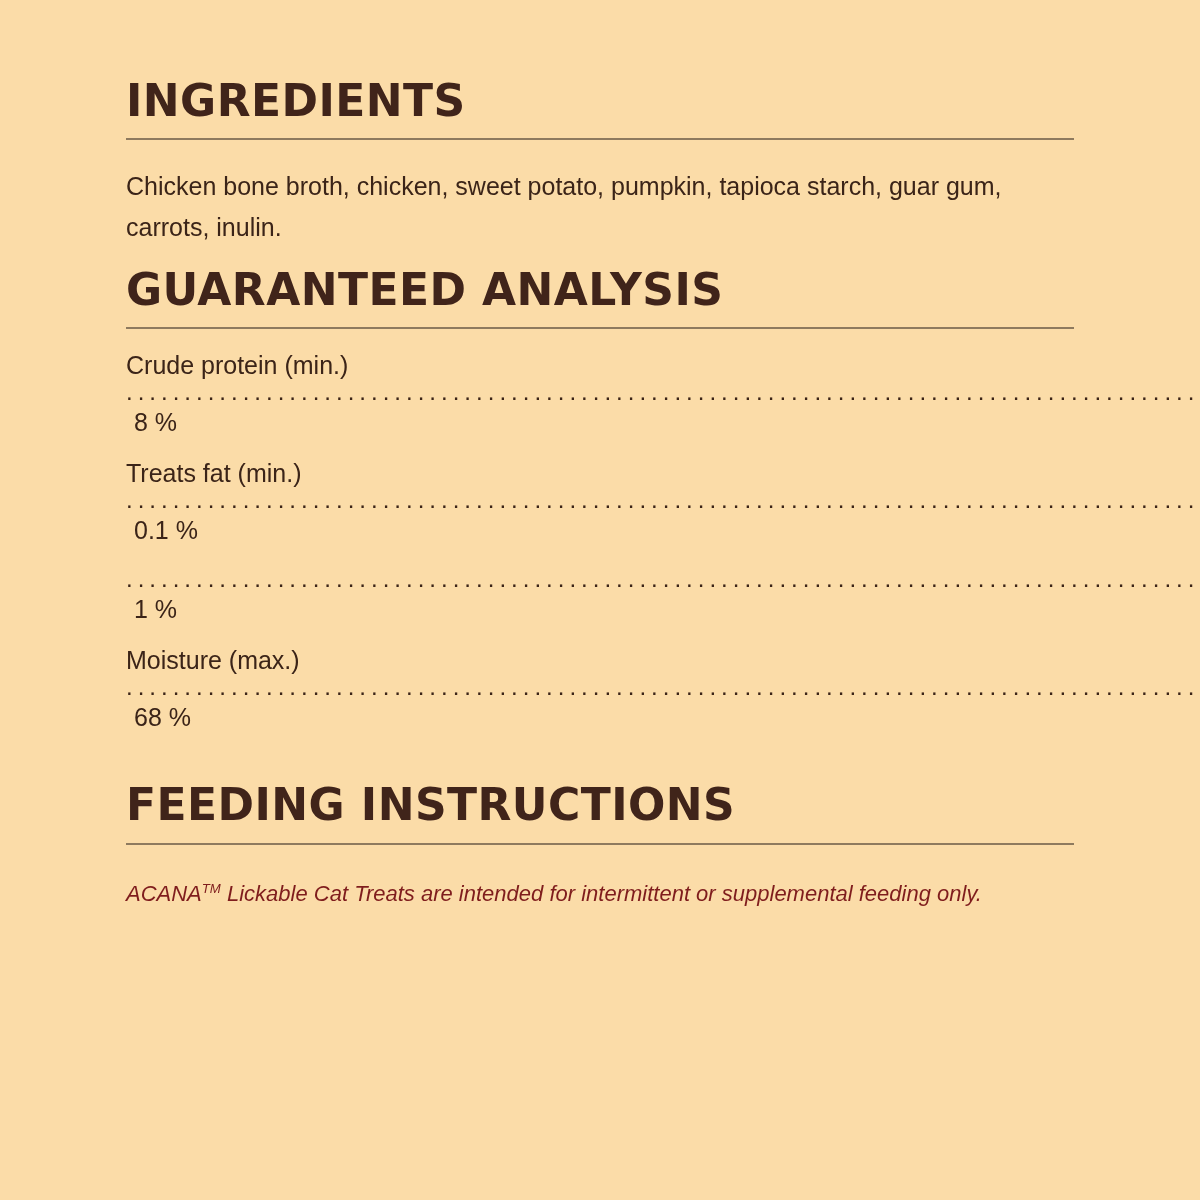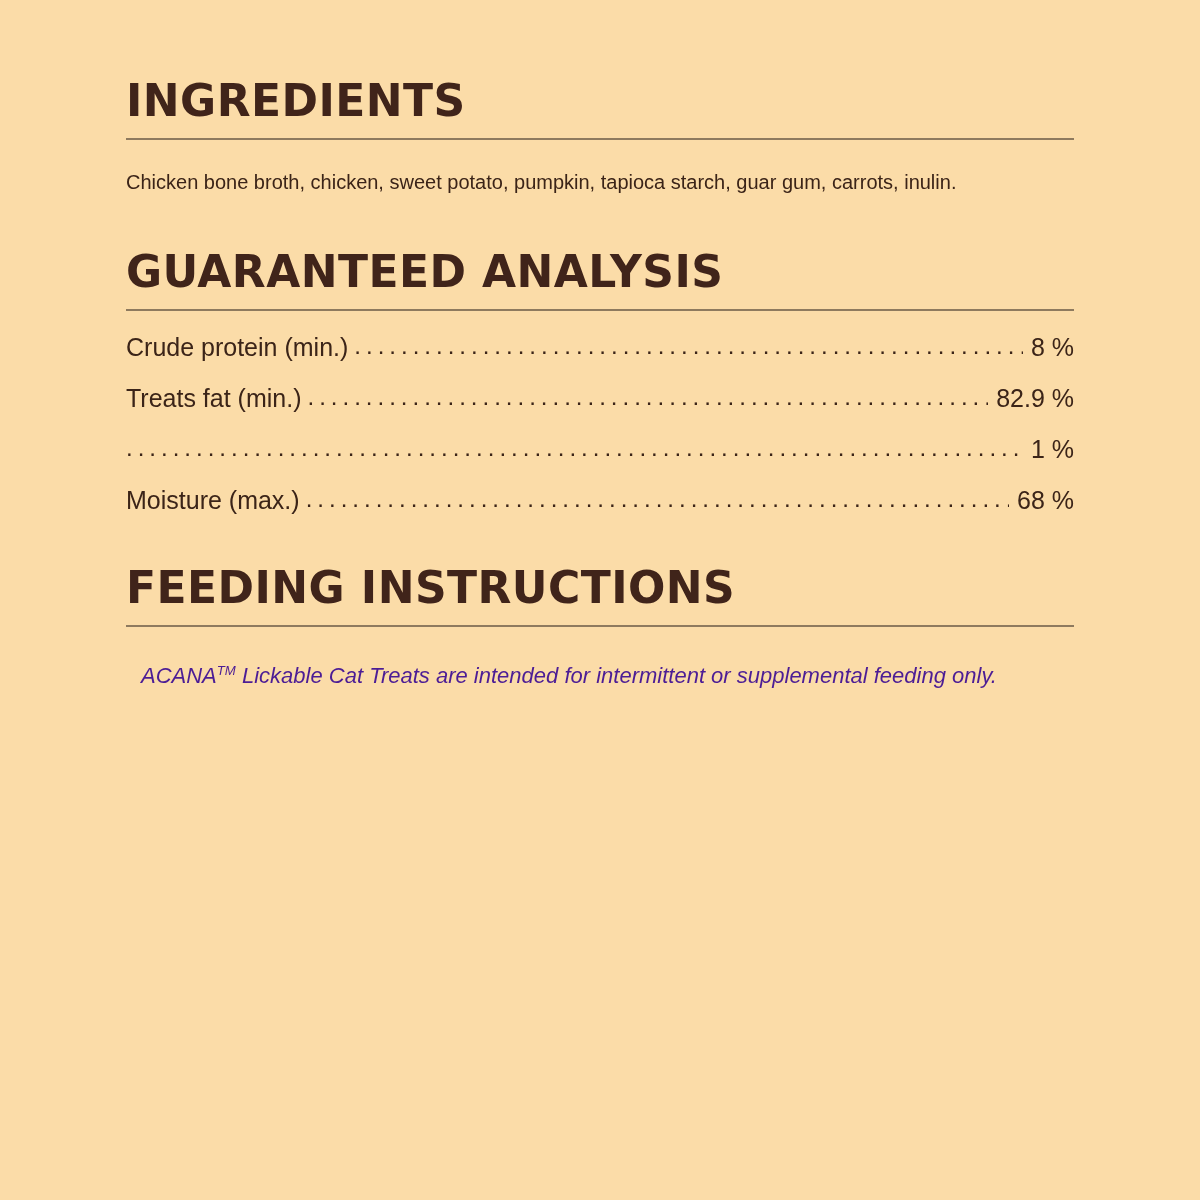--- a/index.html
+++ b/index.html
@@ -35,48 +35,49 @@
     text-transform: uppercase;
   }
   .rule {
     height: 2px;
     background: #6a5a46;
     opacity: 0.75;
     margin-top: 14px;
     width: 948px;
   }
   .body-text {
-    font-size: 20px;
+    font-size: 25px;
     line-height: 1.62;
     color: #3b2418;
     margin: 0;
     padding: 0;
     max-width: 920px;
   }
 
   
   .ingredients-block {
     margin-top: 26px;
   }
 
   
   .ga-block {
-    margin-top: 50px;
+    margin-top: 20px;
   }
   .ga-list {
     margin-top: 22px;
     width: 948px;
   }
   .ga-row {
     display: flex;
     align-items: baseline;
     font-size: 25px;
     color: #3b2418;
     margin-bottom: 22px;
     white-space: nowrap;
+    flex-direction: column;
   }
   .ga-name {
     flex: 0 0 auto;
     padding-right: 6px;
   }
   .ga-dots {
     flex: 1 1 auto;
     overflow: hidden;
     white-space: nowrap;
     color: #3b2418;
@@ -102,24 +103,23 @@
   .feeding-block {
     margin-top: 50px;
   }
   .feeding-text {
     margin-top: 28px;
   }
   .disclaimer {
     margin-top: 32px;
     font-size: 22px;
     font-style: italic;
-    color: #4c1d95;
+    color: #7f1d1d;
     line-height: 1.5;
     max-width: 960px;
-    margin-left: 15px;
   }
   .disclaimer sup {
     font-size: 0.6em;
     vertical-align: super;
   }
   .brand-name {
     font-style: italic;
   }
 </style>
 </head>
@@ -140,21 +140,21 @@
 
       <div class="ga-row">
         <span class="ga-name">Crude protein (min.)</span>
         <span class="ga-dots">....................................................................................................</span>
         <span class="ga-value">8 %</span>
       </div>
 
       <div class="ga-row">
         <span class="ga-name">Treats fat (min.)</span>
         <span class="ga-dots">....................................................................................................</span>
-        <span class="ga-value">82.9 %</span>
+        <span class="ga-value">0.1 %</span>
       </div>
 
       <div class="ga-row">
         <span class="ga-dots">....................................................................................................</span>
         <span class="ga-value">1 %</span>
       </div>
 
       <div class="ga-row">
         <span class="ga-name">Moisture (max.)</span>
         <span class="ga-dots">....................................................................................................</span>

